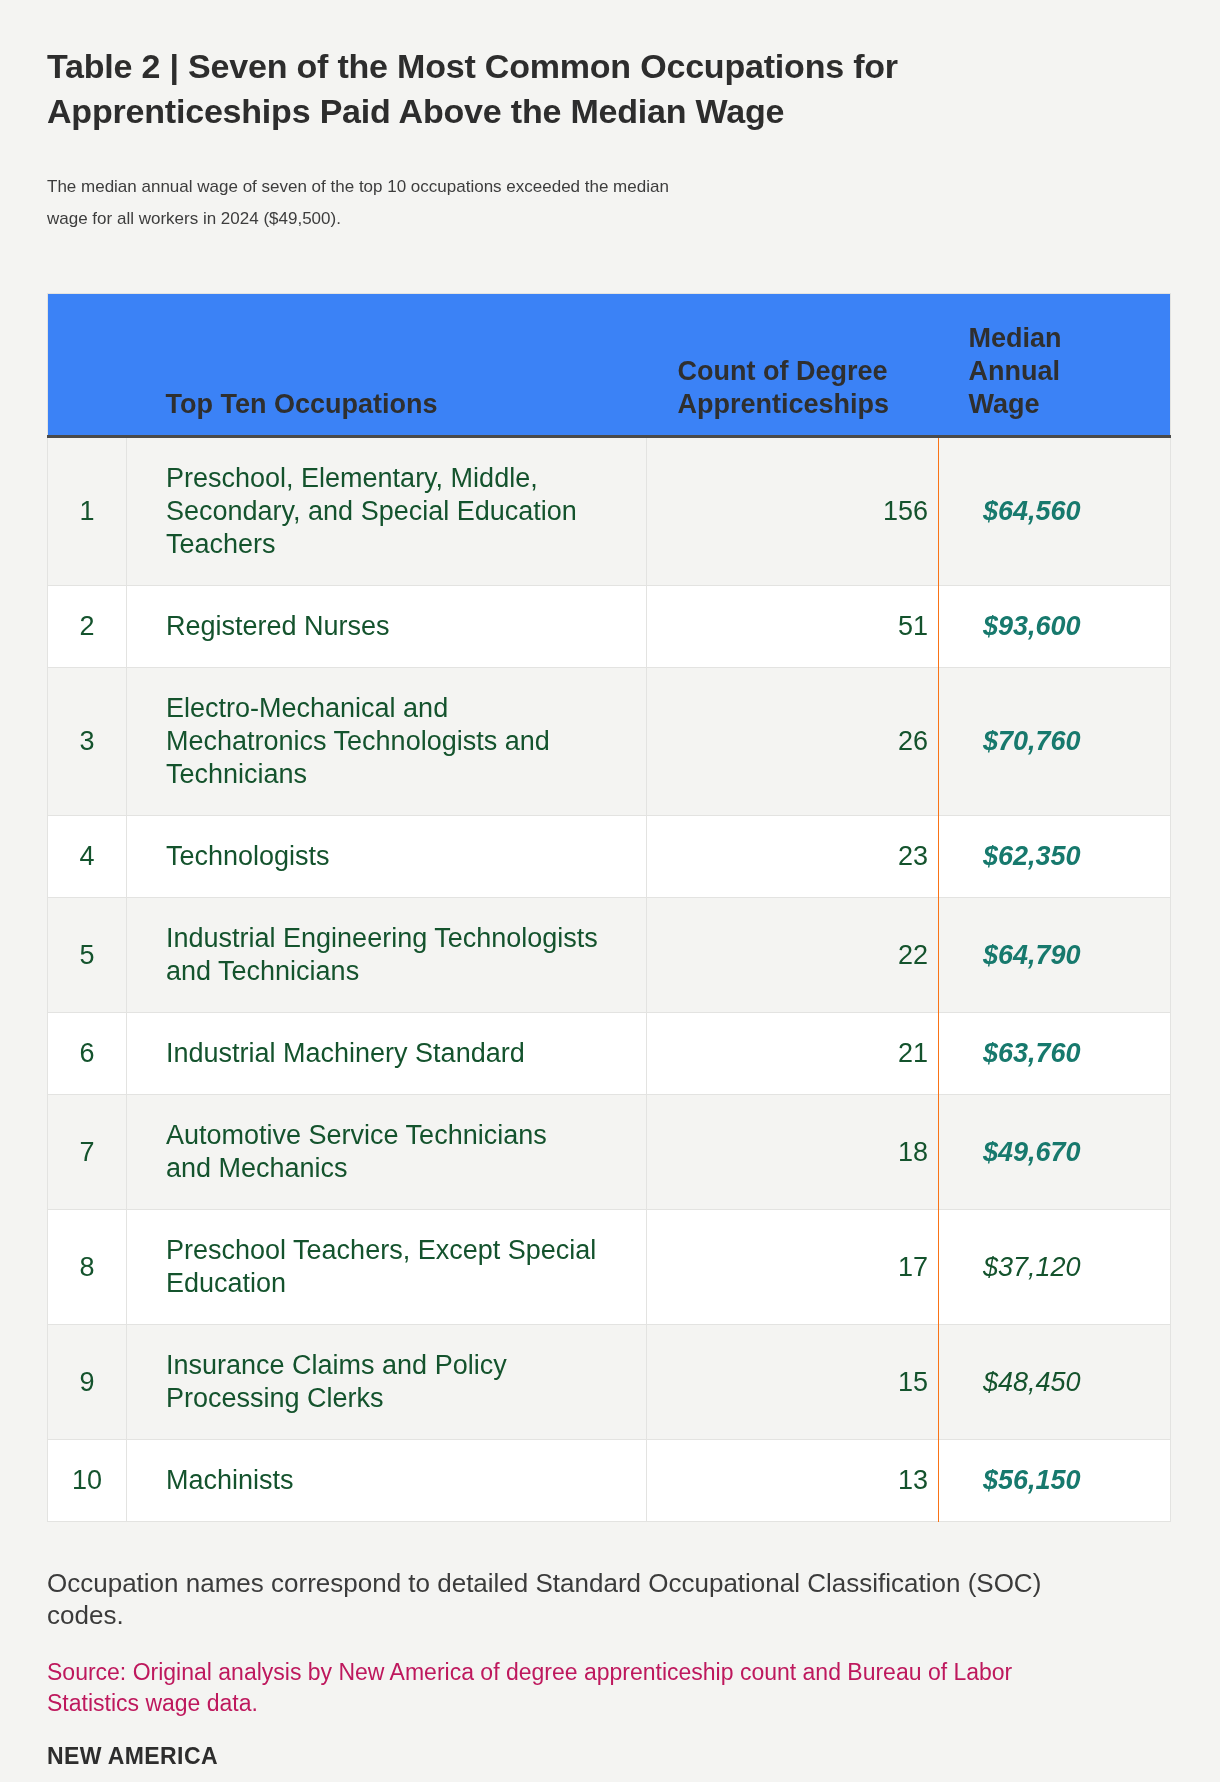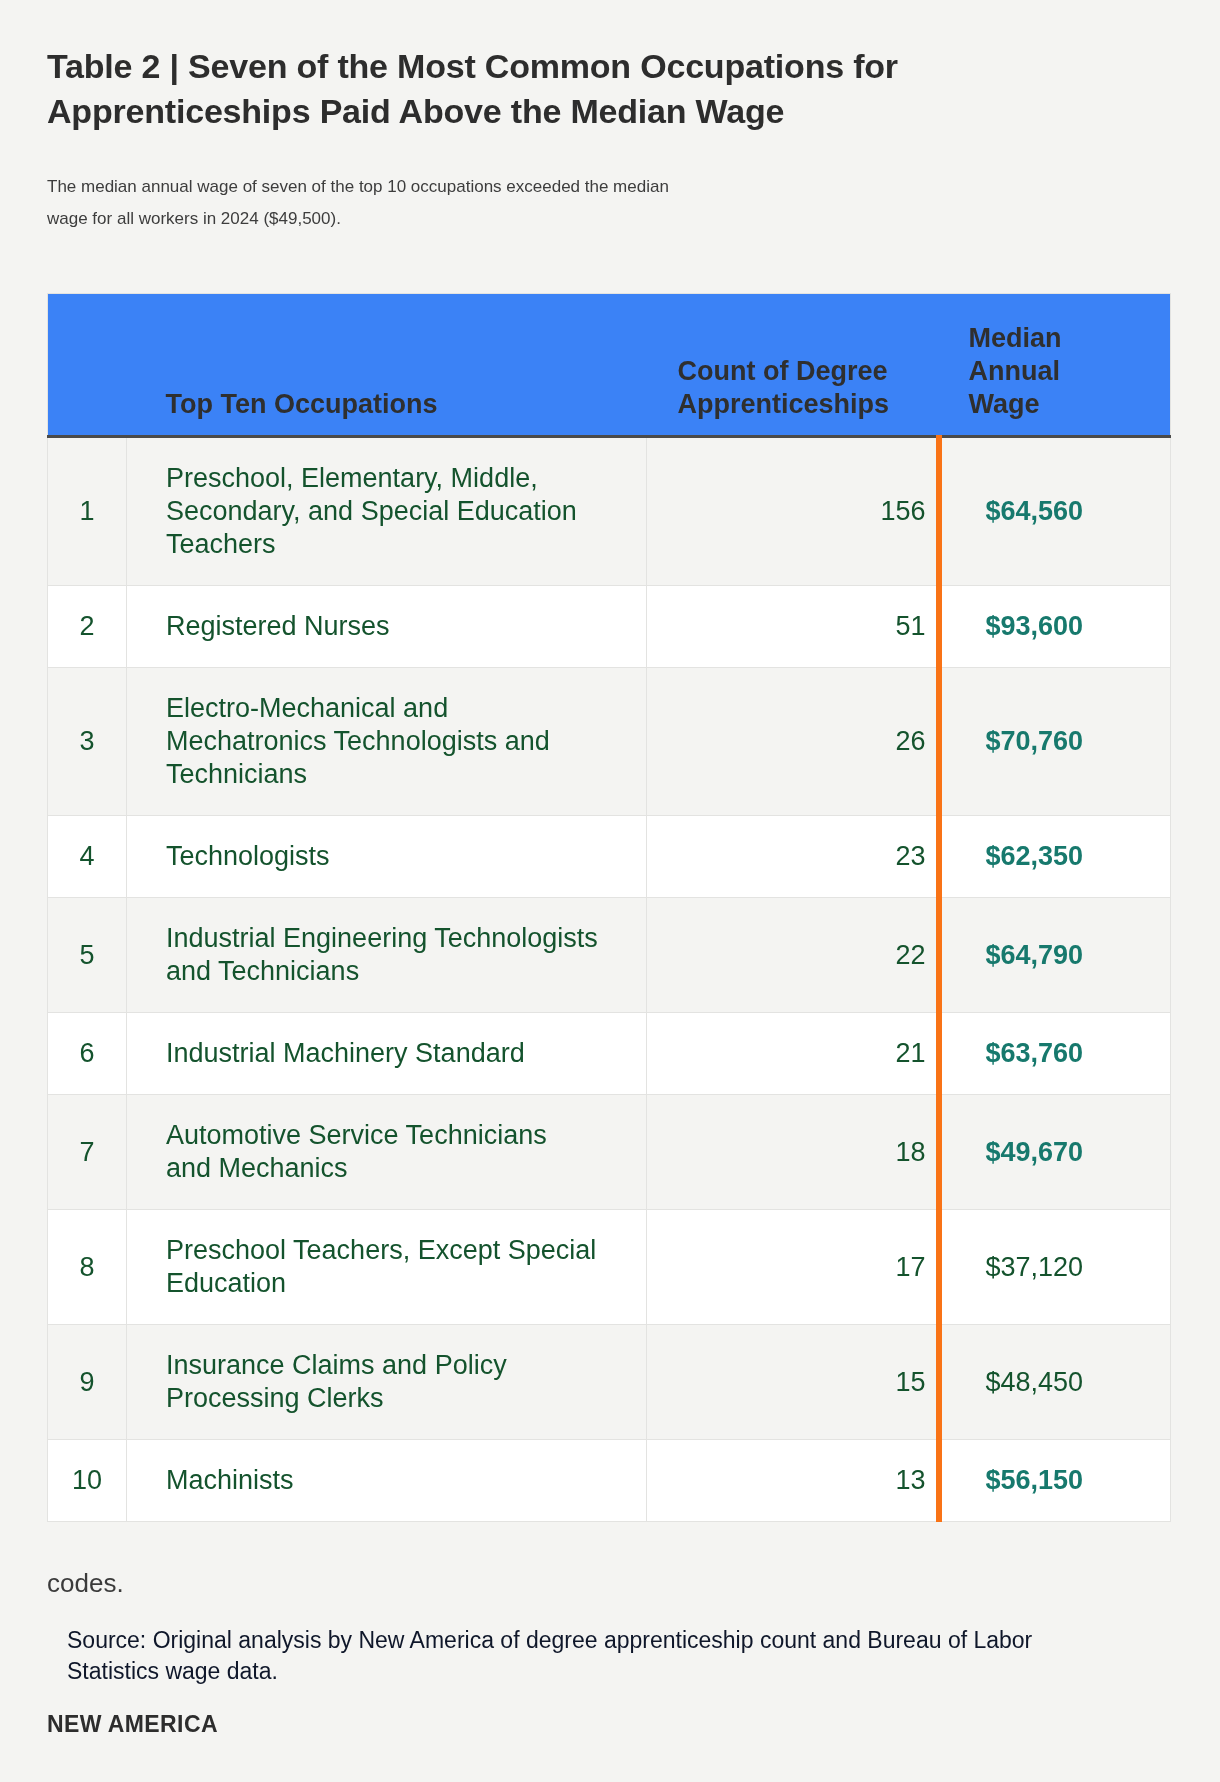--- a/index.html
+++ b/index.html
@@ -55,25 +55,25 @@
     border-top:1px solid #e3e3e1;
     color:#14532d;
   }
   tbody tr:first-child td{border-top:none;}
   tbody tr:nth-child(odd) td{background:#f4f4f2;}
   tbody tr:nth-child(even) td{background:#ffffff;}
   td.rank-cell{text-align:center;padding-right:0;}
   td.occ-cell{border-left:1px solid #e3e3e1;padding-left:39px;}
   td.occ-cell .owrap{display:inline-block;max-width:432px;}
   td.count-cell{border-left:1px solid #e3e3e1;padding-left:31px;text-align:right;}
-  td.wage-cell{border-left:6px solid #f97316;padding-left:44px;}
+  td.wage-cell{border-left:1px solid #f97316;padding-left:44px;font-style:italic;}
   td.wage-cell.wage-above{color:#17796d;font-weight:bold;}
 
   .footnote{margin-top:45px;font-size:26px;line-height:32px;color:#3b3b3b;max-width:1030px;}
-  .source-note{margin-top:26px;font-size:23px;line-height:31px;color:#0f172a;max-width:1000px;margin-left:20px;}
+  .source-note{margin-top:26px;font-size:23px;line-height:31px;color:#be185d;max-width:1000px;}
   .brand{margin-top:24px;font-size:23px;font-weight:bold;color:#2d2d2d;letter-spacing:0.4px;}
 </style>
 </head>
 <body>
 
 <div class="container">
 
   <div class="page-title">
     <div>Table 2 | Seven of the Most Common Occupations for</div>
     <div>Apprenticeships Paid Above the Median Wage</div>
@@ -157,20 +157,21 @@
       <tr>
         <td class="rank-cell">10</td>
         <td class="occ-cell"><span class="owrap">Machinists</span></td>
         <td class="count-cell">13</td>
         <td class="wage-cell wage-above">$56,150</td>
       </tr>
     </tbody>
   </table>
 
   <div class="footnote">
+    <div>Occupation names correspond to detailed Standard Occupational Classification (SOC)</div>
     <div>codes.</div>
   </div>
 
   <div class="source-note">
     <div>Source: Original analysis by New America of degree apprenticeship count and Bureau of Labor</div>
     <div>Statistics wage data.</div>
   </div>
 
   <div class="brand">NEW AMERICA</div>
 

